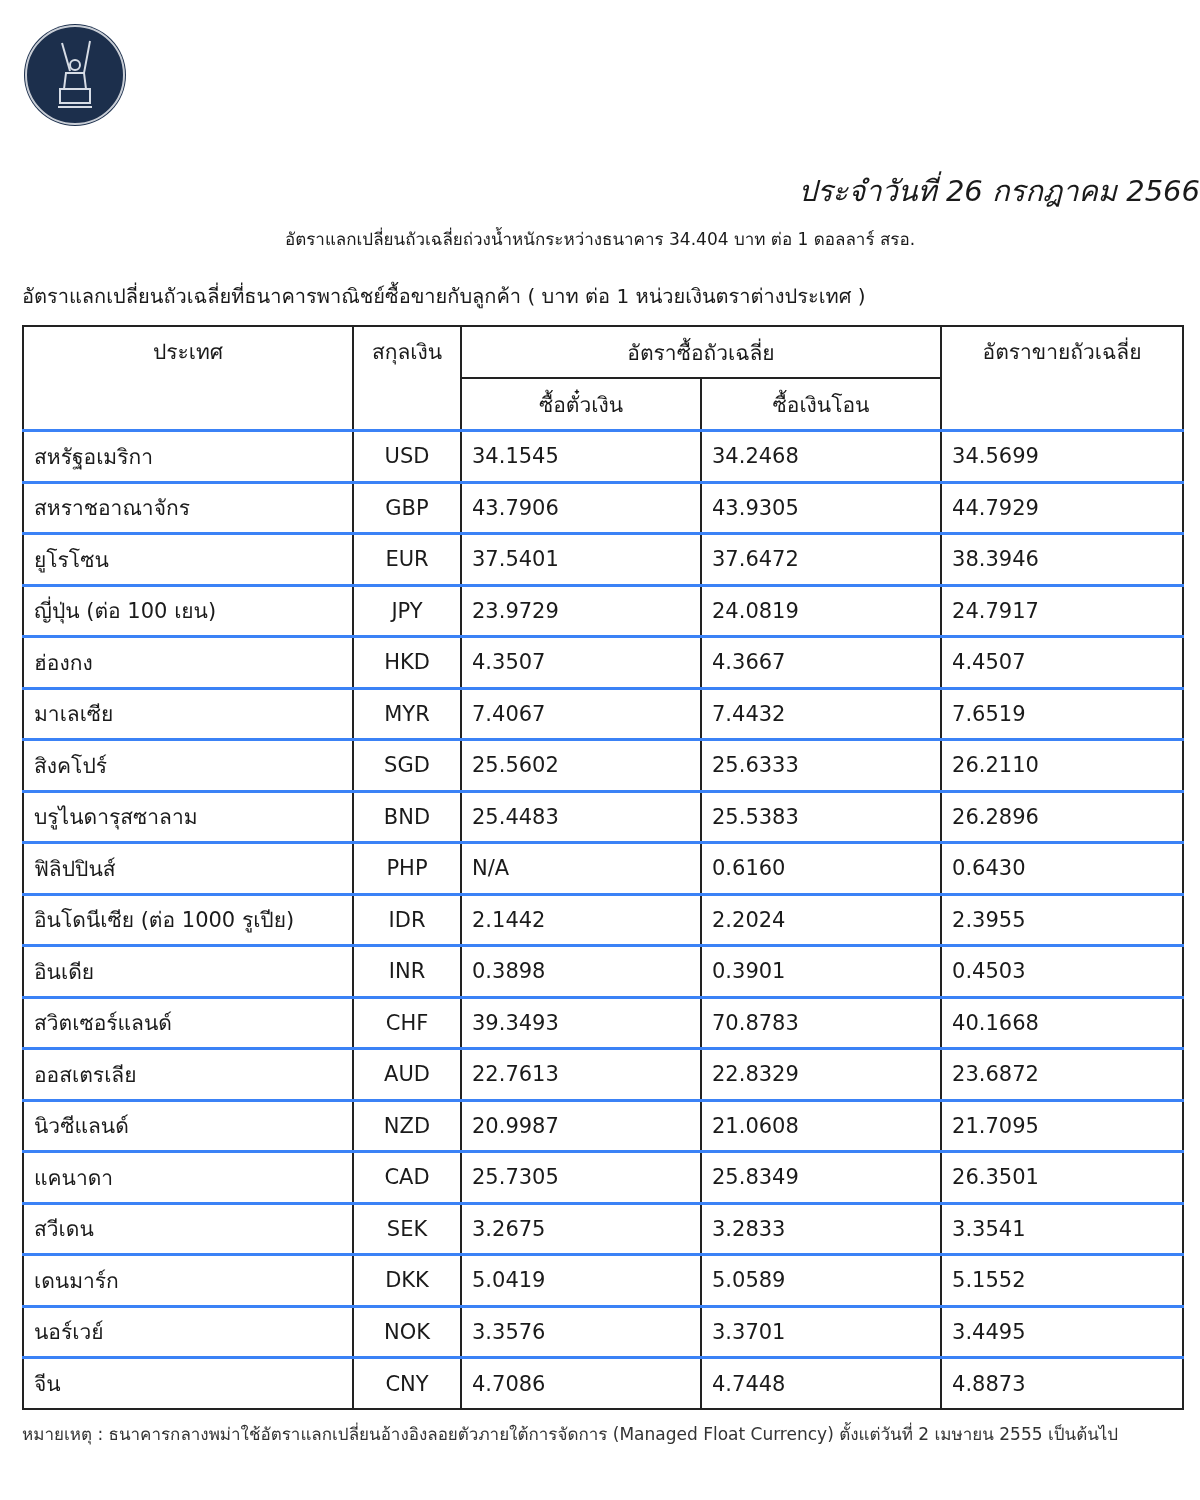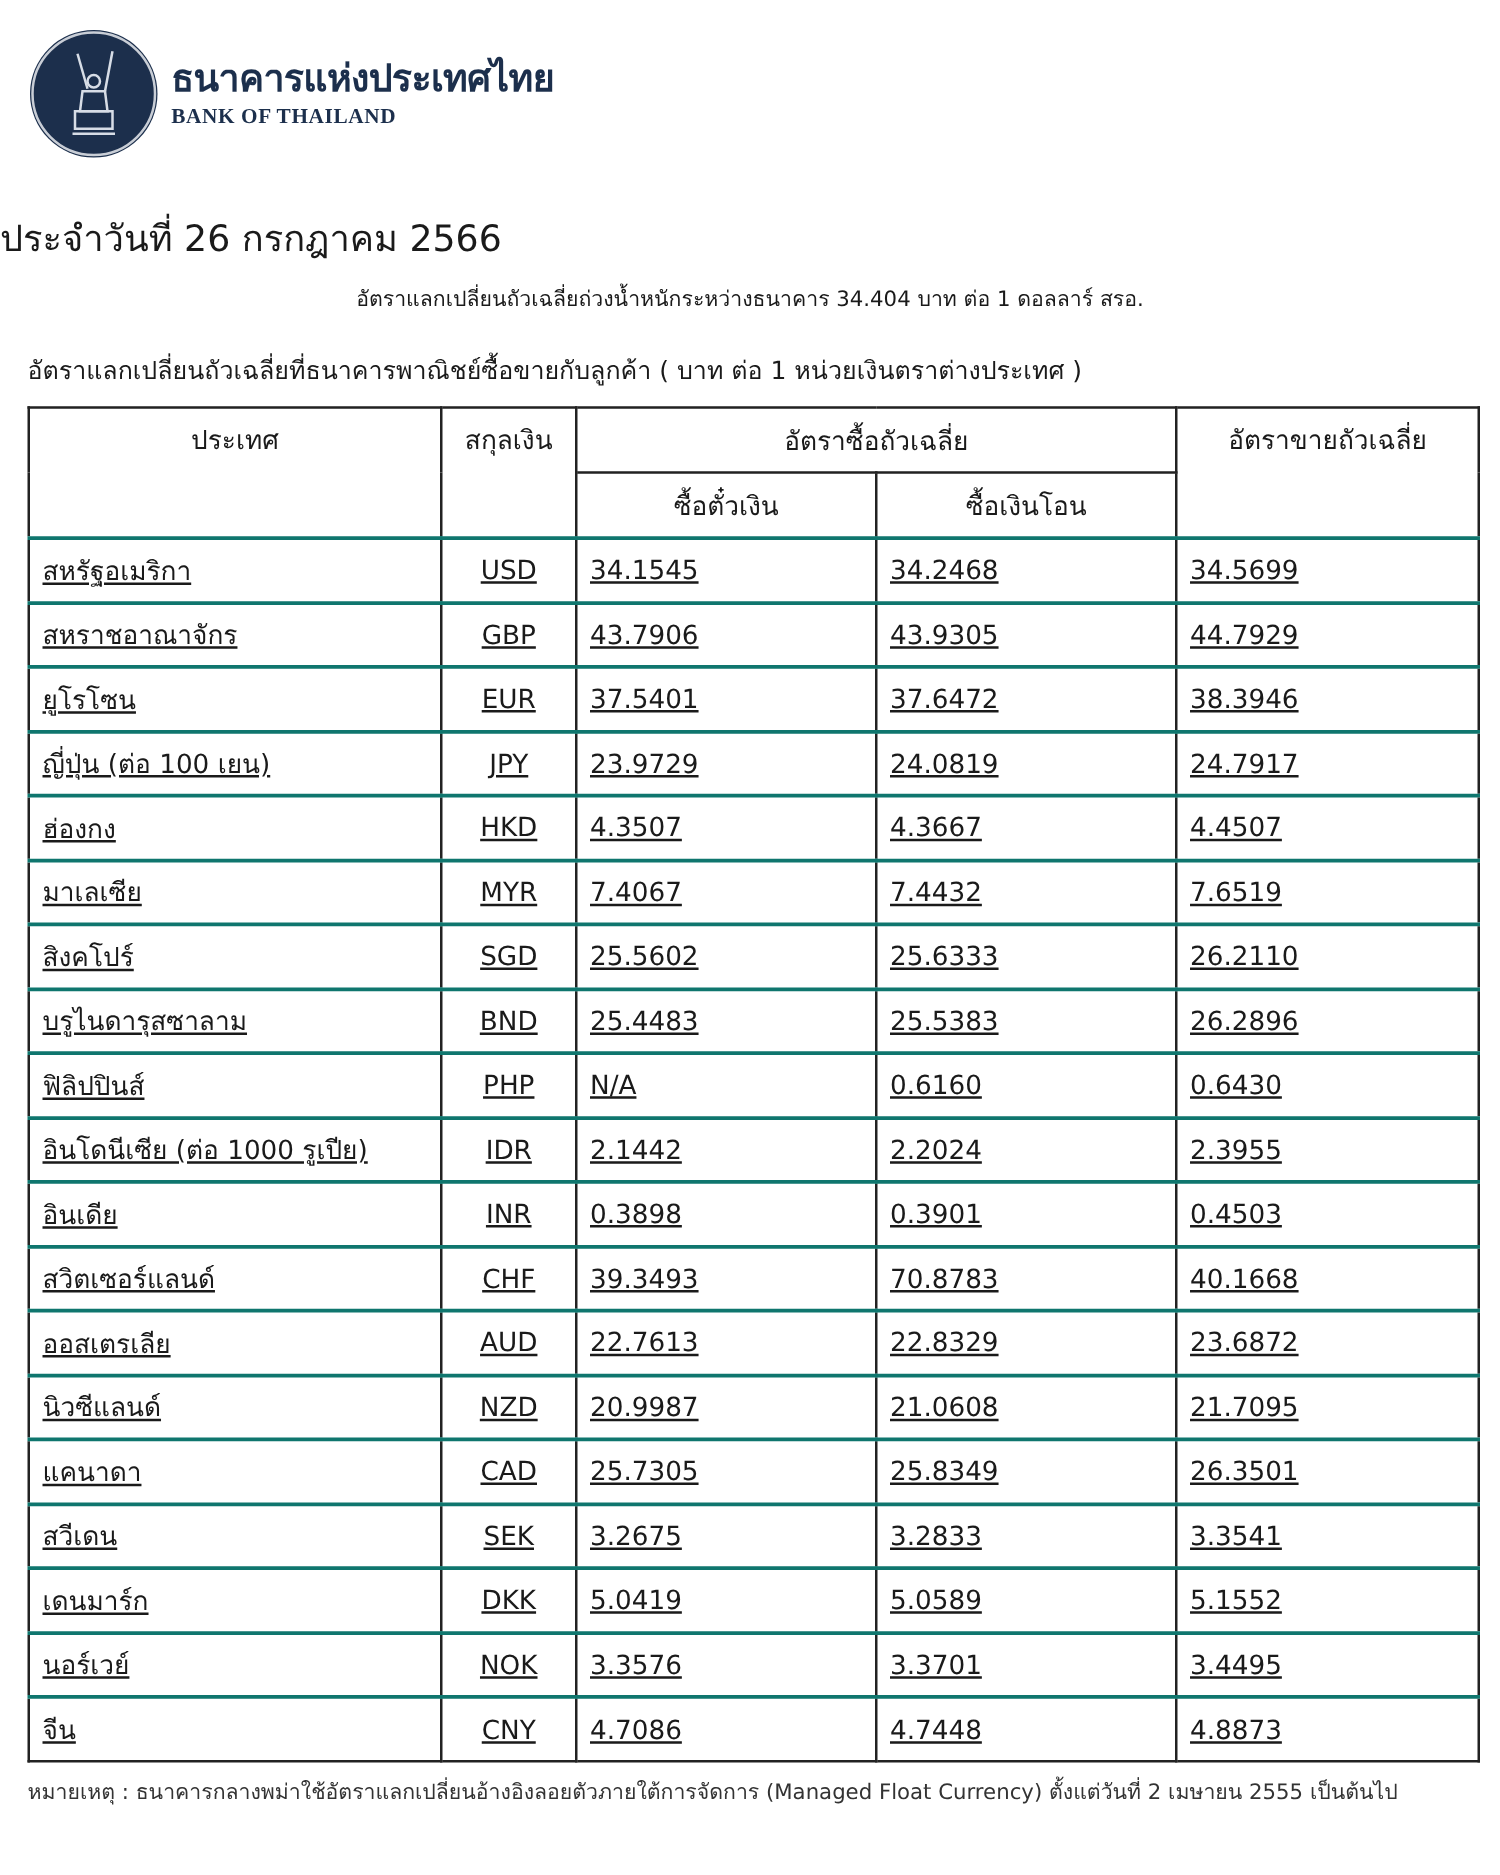--- a/index.html
+++ b/index.html
@@ -11,38 +11,38 @@
   .header { position: absolute; left: 25px; top: 25px; height: 100px; display: flex; align-items: center; }
   .logo {
     width: 100px; height: 100px; border-radius: 50%;
     background: #1c2f4c; border: 2px solid #c9ced6; box-shadow: 0 0 0 1px #1c2f4c;
     display: flex; align-items: center; justify-content: center; box-sizing: border-box;
   }
   .brand { margin-left: 12px; }
   .brand-th { font-family: "DejaVu Serif", "Liberation Serif", serif; font-size: 30px; color: #1c2f4c; line-height: 34px; font-weight: bold; letter-spacing: -0.5px; }
   .brand-en { font-family: "Liberation Serif", "DejaVu Serif", serif; font-size: 17px; color: #1c2f4c; font-weight: bold; letter-spacing: 0.5px; margin-top: 2px; }
 
-  .title1 { position: absolute; top: 168px; left: 0; width: 1200px; text-align: left; font-size: 29px; color: #1a1a1a; }
+  .title1 { position: absolute; top: 168px; left: 0; width: 1200px; text-align: right; font-size: 29px; color: #1a1a1a; font-style: italic; }
   .title2 { position: absolute; top: 225px; left: 0; width: 1200px; text-align: center; font-size: 17px; color: #1a1a1a; }
   .title3 { position: absolute; top: 280px; left: 22px; font-size: 20px; color: #1a1a1a; }
 
   table.rates {
     position: absolute; left: 22px; top: 325px; width: 1160px;
     border-collapse: collapse; table-layout: fixed;
     font-size: 21px;
   }
   table.rates th, table.rates td {
     border: 2px solid #222;
     padding: 0 10px;
     overflow: hidden; white-space: nowrap;
   }
   table.rates th { font-weight: normal; height: 50px; vertical-align: middle; }
   table.rates th.top { vertical-align: top; padding-top: 8px; }
   table.rates tbody tr { height: 51.5px; }
-  table.rates tbody tr { border-top: 3px solid #0f766e; text-decoration: underline; }
+  table.rates tbody tr { border-top: 3px solid #3b82f6; }
   td.country { text-align: left; }
   td.code { text-align: center; }
   td.num { text-align: left; }
 
   .note { position: absolute; left: 22px; top: 1418px; width: 1150px; font-size: 17px; line-height: 33px; color: #333; }
 </style>
 </head>
 <body>
 
 <div class="header">
@@ -50,24 +50,20 @@
     <svg width="70" height="80" viewBox="0 0 70 80">
       <g fill="none" stroke="#d7dde6" stroke-width="2">
         <line x1="22" y1="8" x2="30" y2="36"></line>
         <line x1="50" y1="6" x2="44" y2="38"></line>
         <circle cx="35" cy="30" r="5"></circle>
         <path d="M26 38 L44 38 L46 54 L24 54 Z"></path>
         <rect x="20" y="54" width="30" height="14"></rect>
         <line x1="18" y1="72" x2="52" y2="72"></line>
       </g>
     </svg>
-  </div>
-  <div class="brand">
-    <div class="brand-th">ธนาคารแห่งประเทศไทย</div>
-    <div class="brand-en">BANK OF THAILAND</div>
   </div>
 </div>
 
 <div class="title1">ประจำวันที่ 26 กรกฎาคม 2566</div>
 <div class="title2">อัตราแลกเปลี่ยนถัวเฉลี่ยถ่วงน้ำหนักระหว่างธนาคาร 34.404 บาท ต่อ 1 ดอลลาร์ สรอ.</div>
 <div class="title3">อัตราแลกเปลี่ยนถัวเฉลี่ยที่ธนาคารพาณิชย์ซื้อขายกับลูกค้า ( บาท ต่อ 1 หน่วยเงินตราต่างประเทศ )</div>
 
 <table class="rates">
   <colgroup>
     <col style="width:330px">

